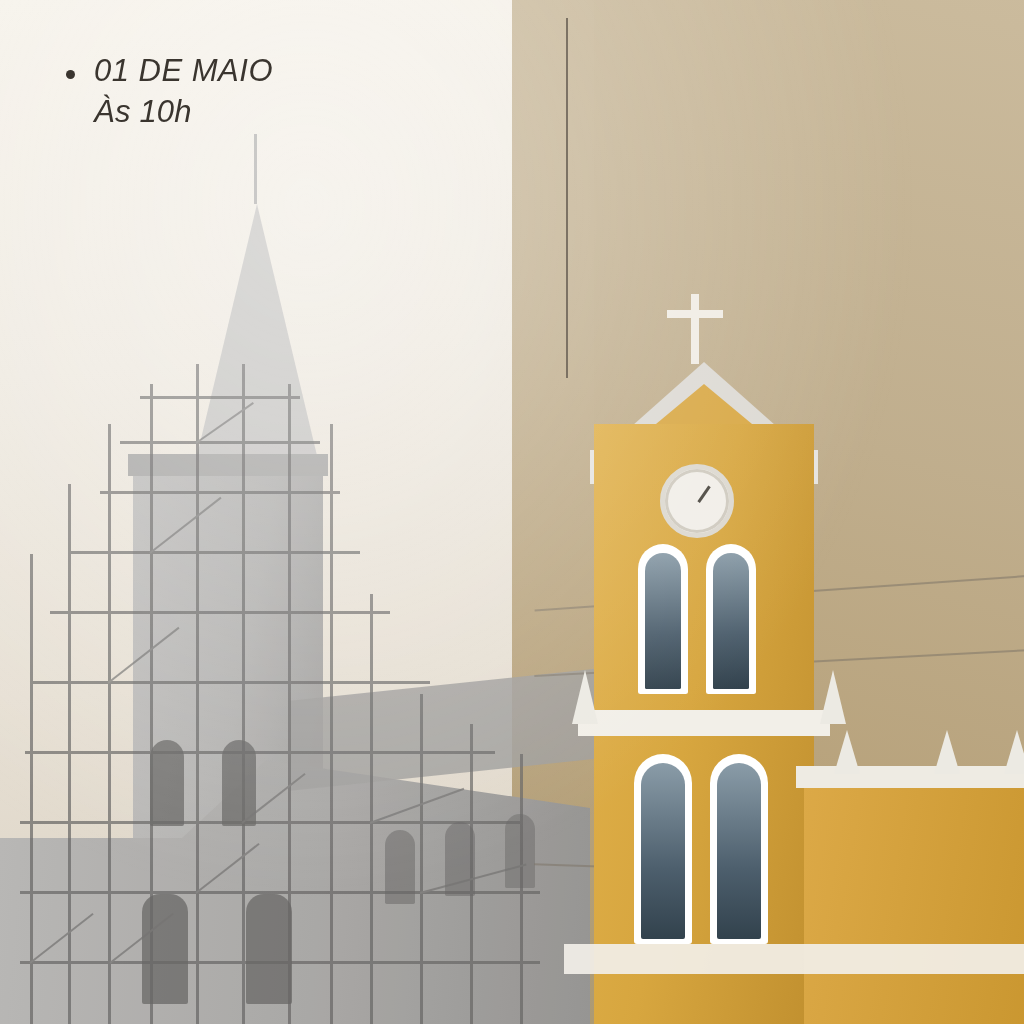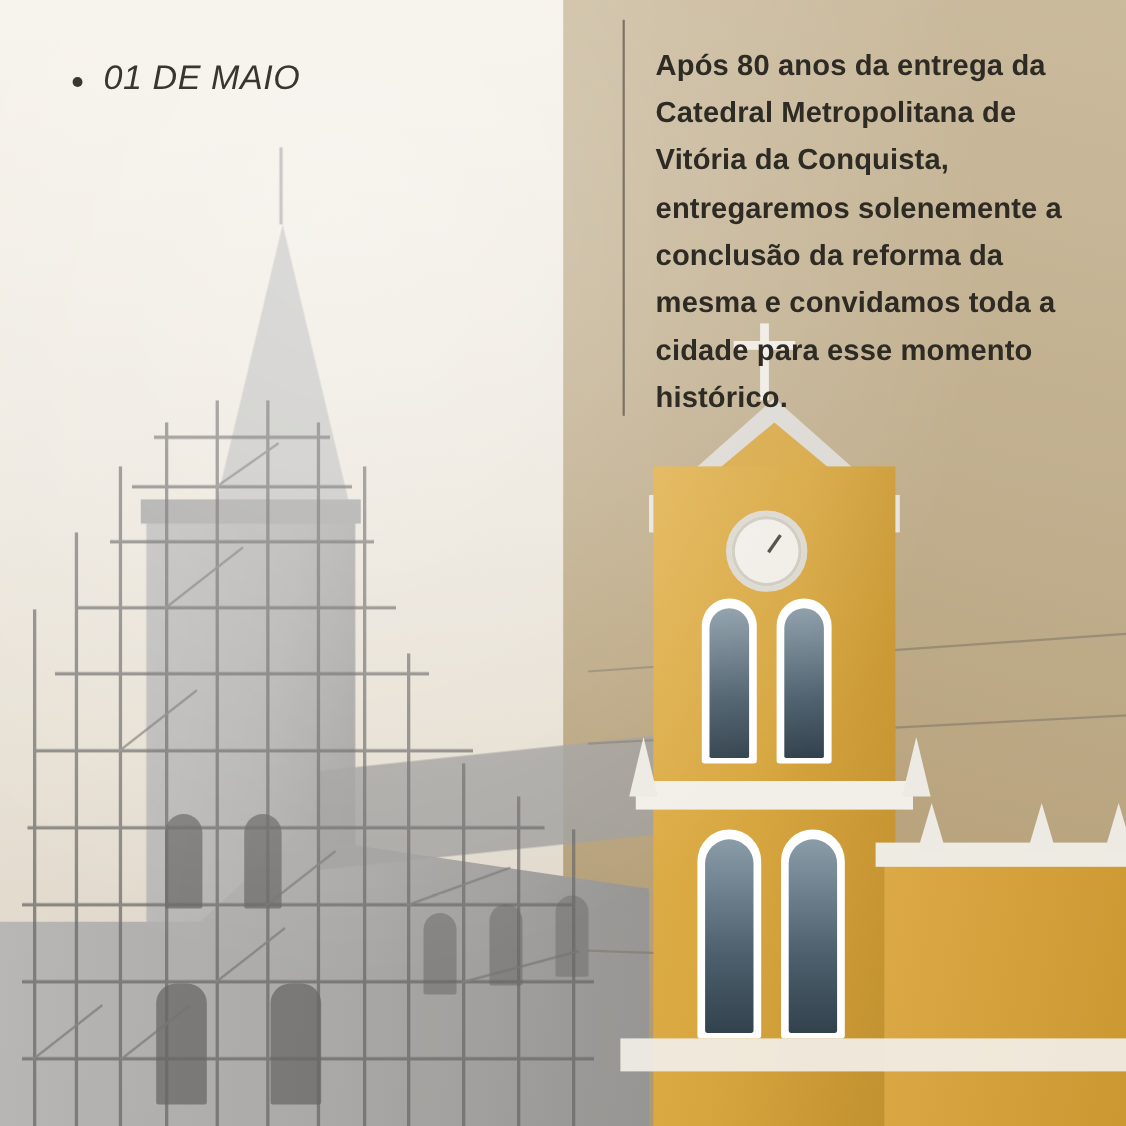--- a/index.html
+++ b/index.html
@@ -382,20 +382,18 @@
   </div>
 
   <div class="bg-vignette"></div>
 
   <div class="divider"></div>
 
   <div class="left-text">
     <span class="bullet"></span>
     <div class="lines">
       <div class="l1">01 DE MAIO</div>
+      <div>Às 10h</div>
     </div>
   </div>
 
-  <div class="right-text">
-    <p>Após 80 anos da entrega da Catedral Metropolitana de Vitória da Conquista, entregaremos solenemente  a conclusão da reforma da mesma e convidamos toda a cidade para esse momento histórico.</p>
-  </div>
 
 </div>
 
 </body></html>

